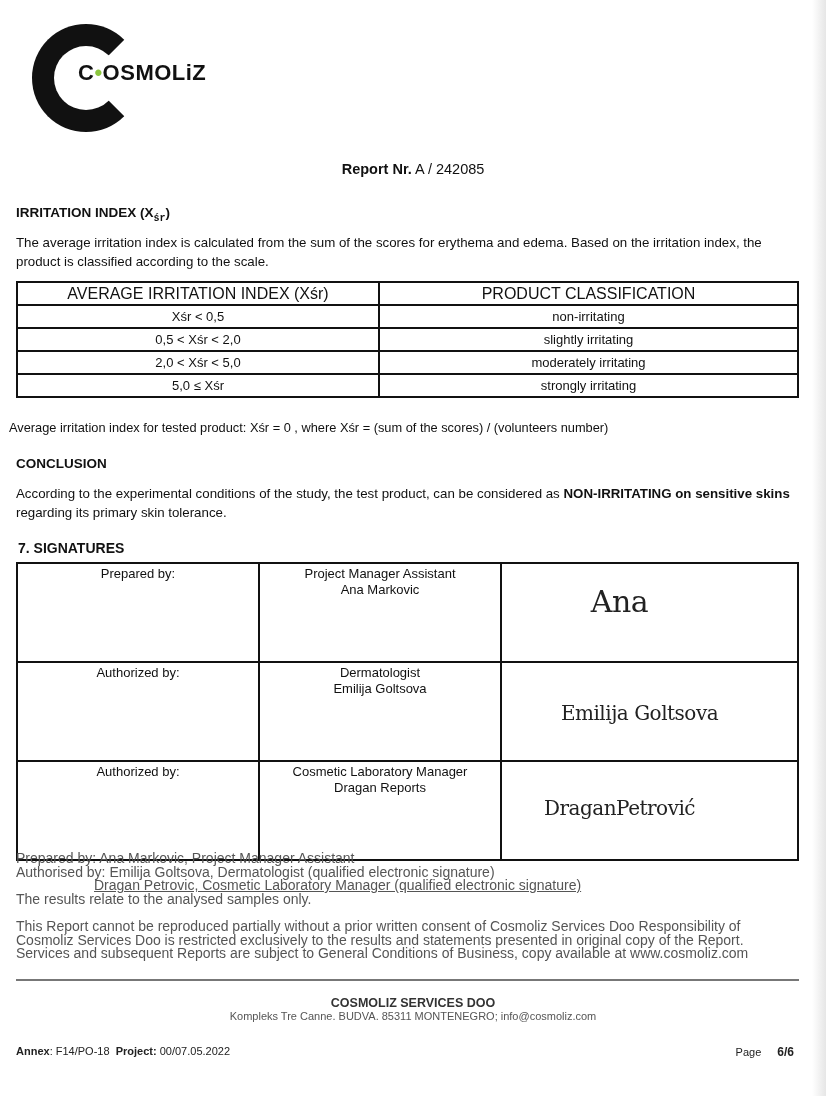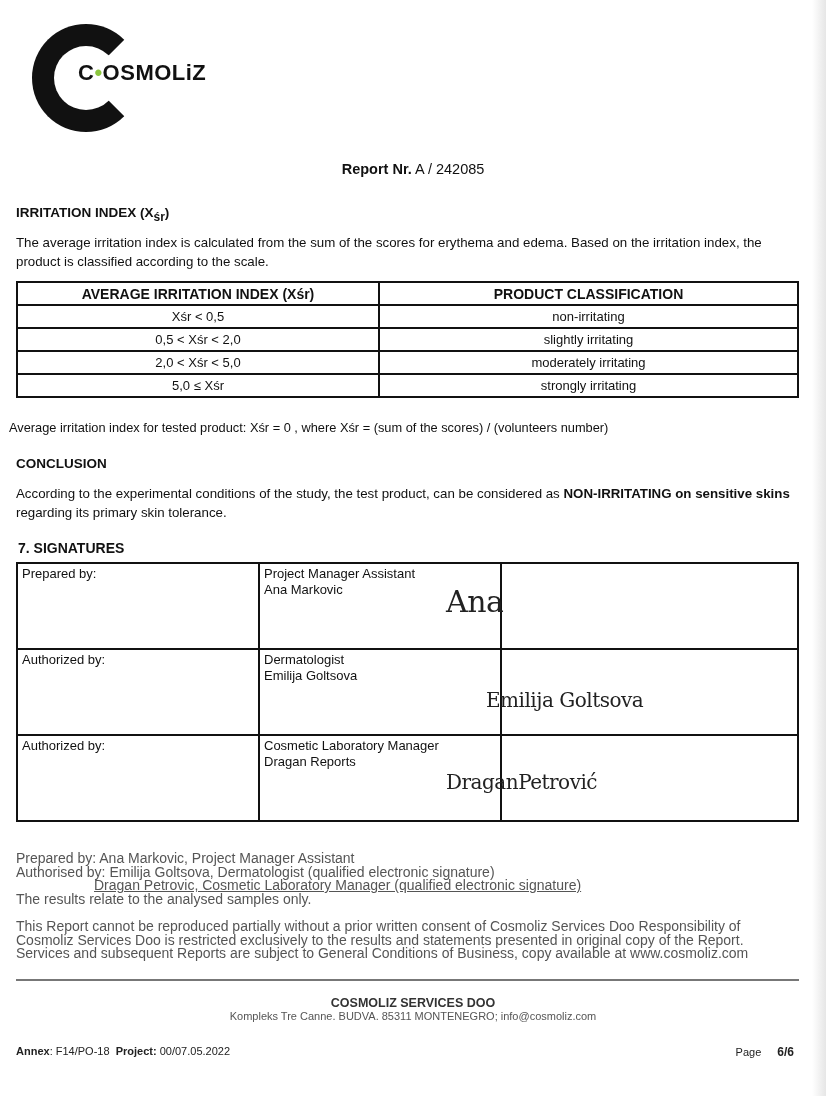--- a/index.html
+++ b/index.html
@@ -26,40 +26,40 @@
     font-family: Liberation Sans, sans-serif; font-weight: bold;
     font-size: 22px; letter-spacing: 0.5px; color: #111;
     background: #fff; padding: 0 2px;
   }
   .logo-dot { color: #8cc63f; }
 
   .report-nr { left: 0; width: 826px; top: 161px; text-align: center; font-size: 14.5px; }
   .report-nr b { font-weight: bold; }
 
   .h-section { font-weight: bold; font-size: 13.5px; }
-  .h-section sub { font-size: 12px; }
+  .h-section sub { font-size: 10px; font-family: Liberation Mono, monospace; }
   .para { font-size: 13.3px; line-height: 19px; }
 
   table.idx {
     position: absolute; left: 16px; top: 281px; width: 783px;
     border-collapse: collapse; font-size: 13px;
   }
   table.idx td, table.idx th {
     border: 2px solid #111; text-align: center; height: 21px; padding: 0;
   }
-  table.idx th { font-weight: bold; font-size: 14px; }
+  table.idx th { font-weight: normal; font-size: 16px; }
   table.idx td:first-child, table.idx th:first-child { width: 360px; }
 
   table.sig {
     position: absolute; left: 16px; top: 562px; width: 783px;
     border-collapse: collapse; font-size: 13px;
   }
   table.sig td {
-    border: 2px solid #111; vertical-align: top; text-align: left;
-    height: 78px; padding: 2px 4px 4px 4px; line-height: 16px;
+    border: 2px solid #111; vertical-align: top; text-align: center;
+    height: 78px; padding: 2px 4px 17px 4px; line-height: 16px;
   }
   table.sig td.c1 { width: 232px; }
   table.sig td.c2 { width: 232px; }
   table.sig td.c3 { vertical-align: middle; }
   .signature {
     font-family: "DejaVu Serif", serif; 
     font-size: 24px; color: #222; letter-spacing: -0.5px;
   }
 
   .small-gray { font-size: 14px; color: #555; line-height: 13.5px; }

